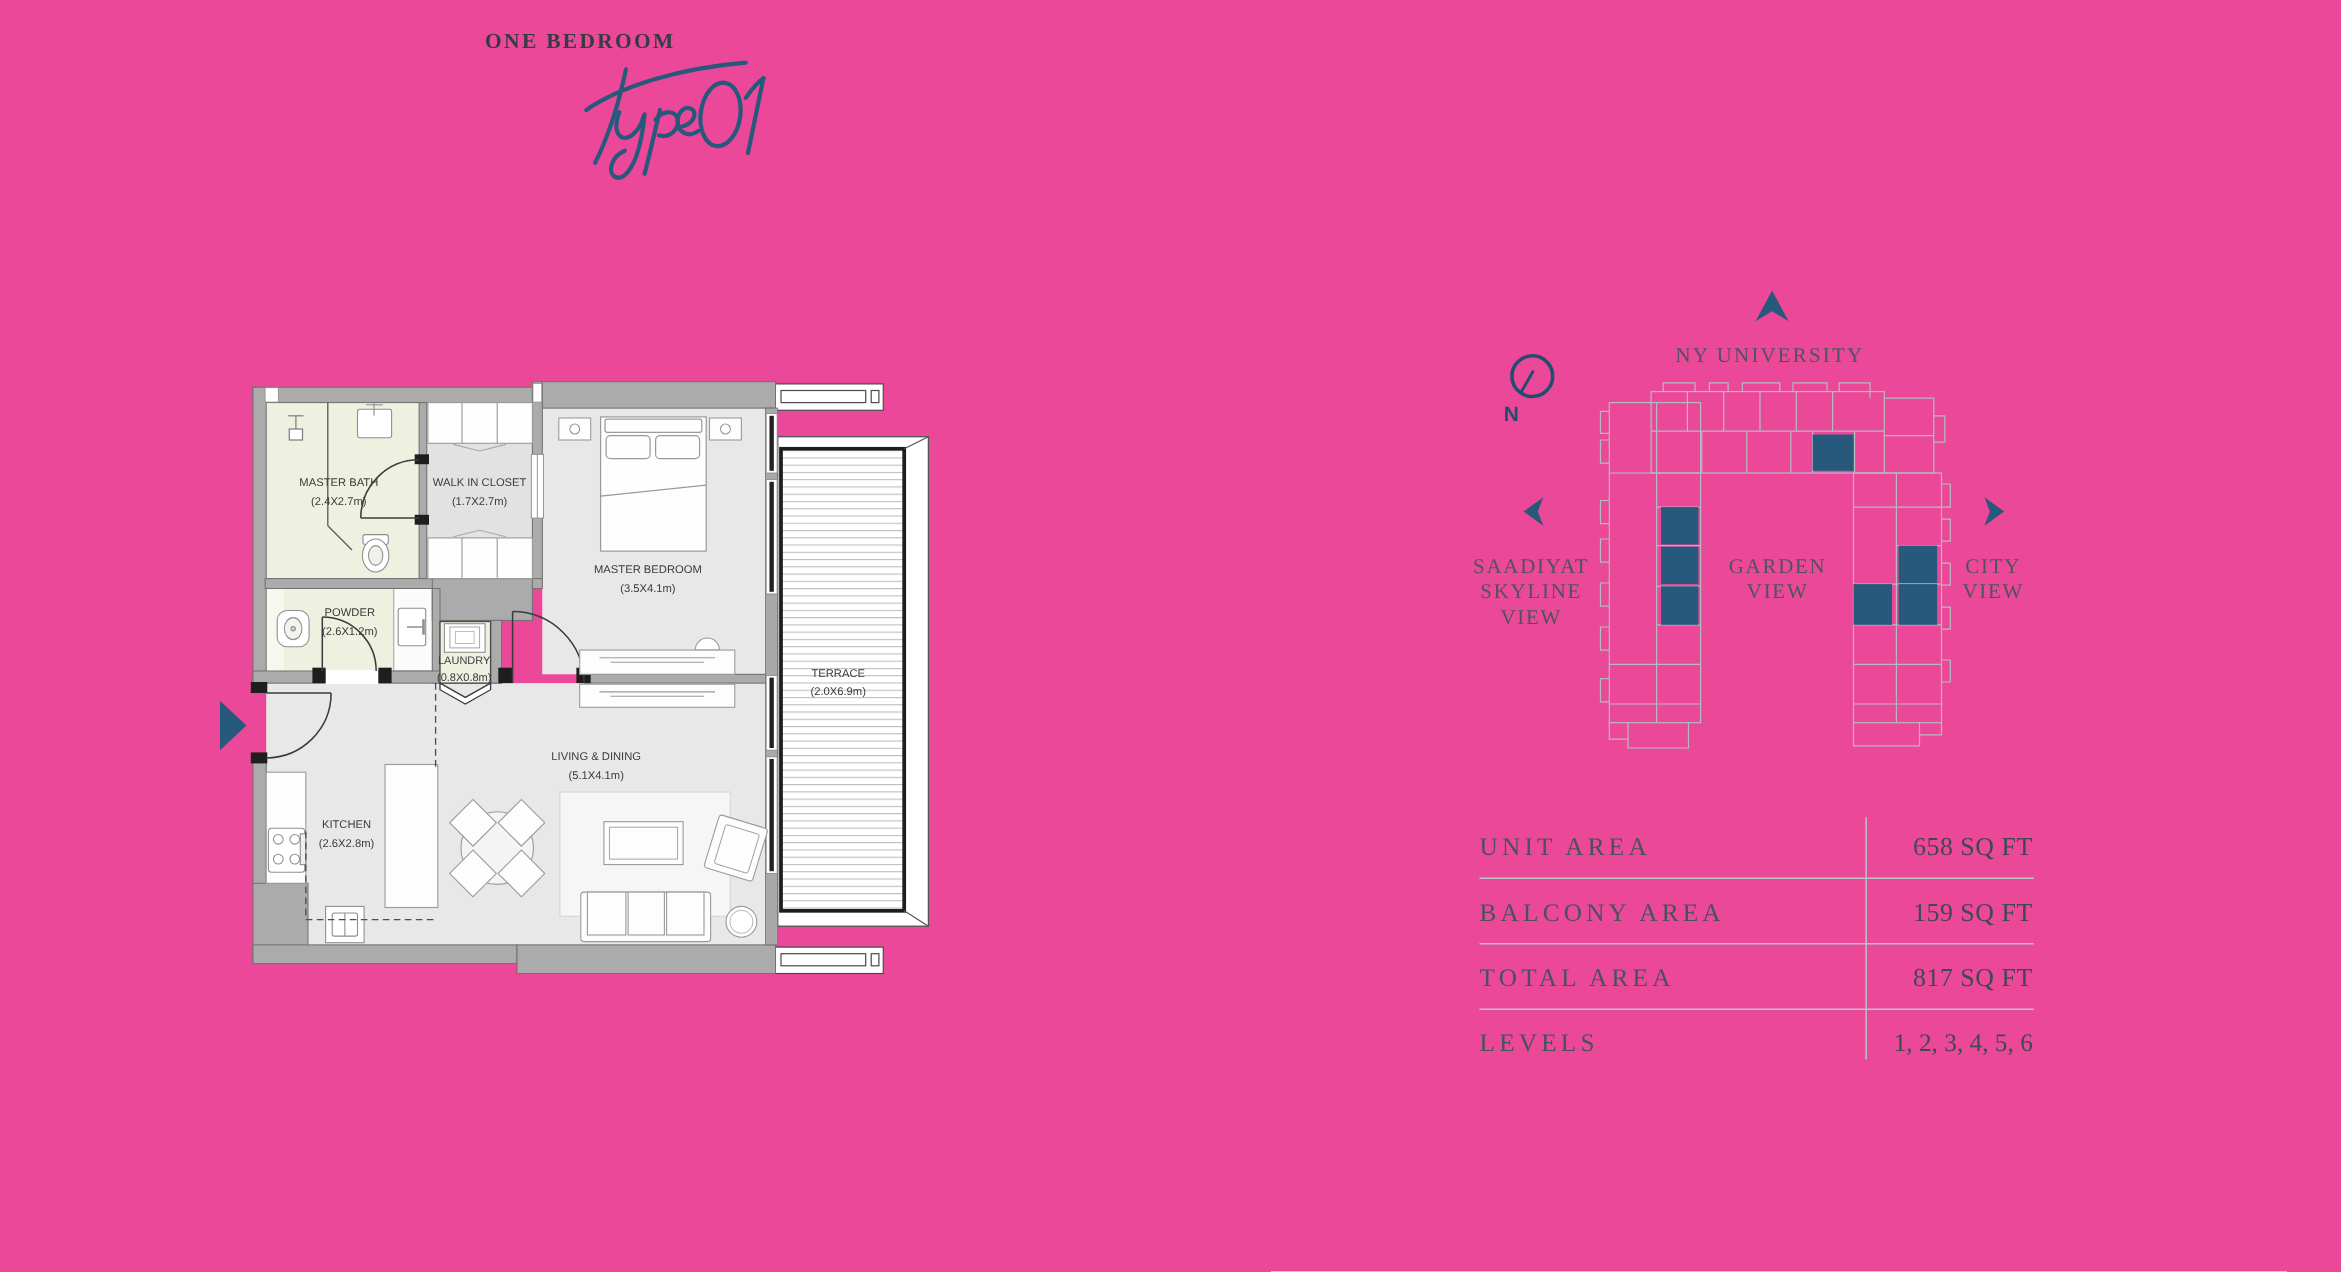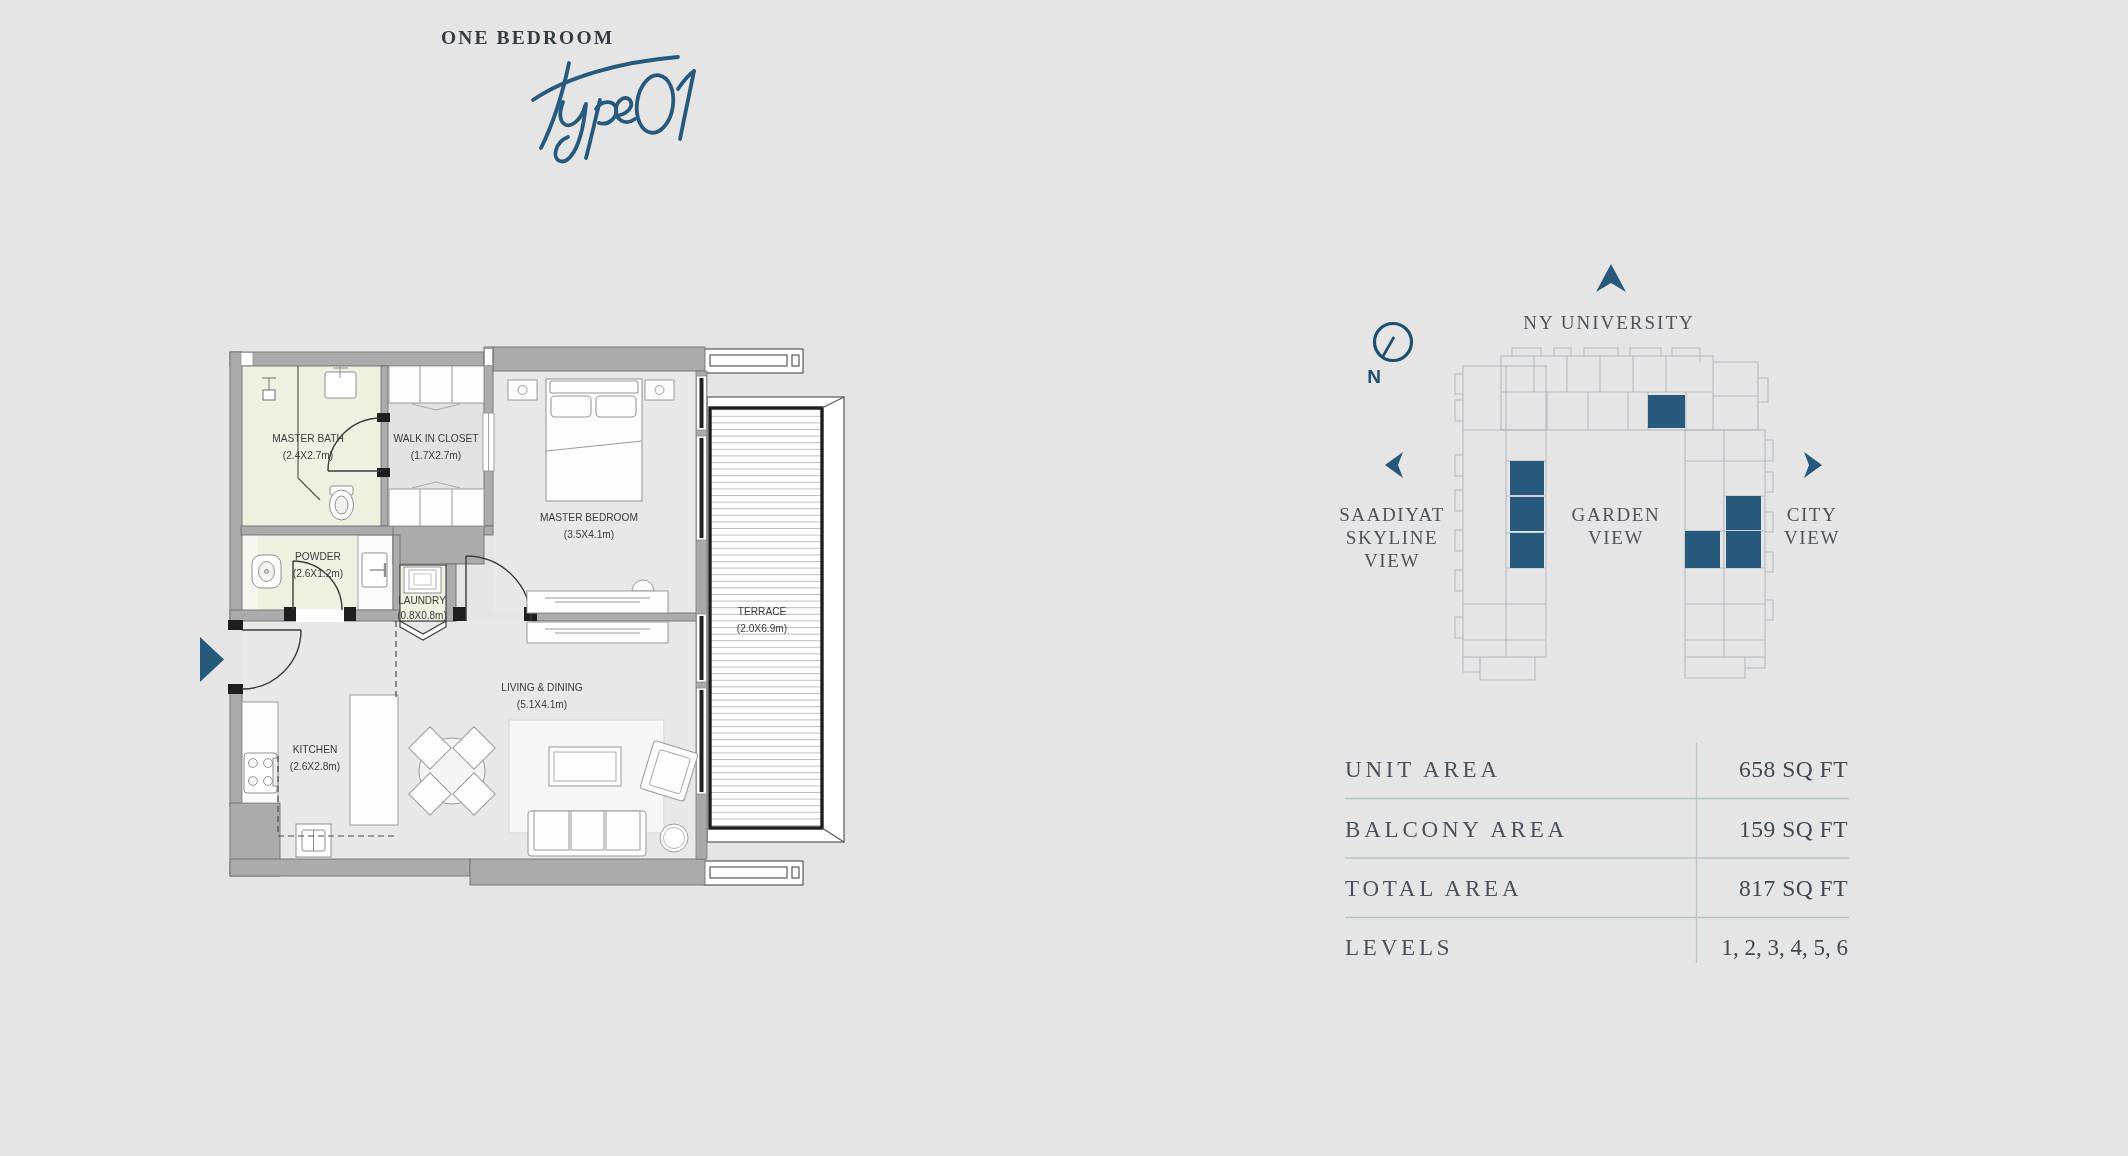--- a/index.html
+++ b/index.html
@@ -1,16 +1,16 @@
 <!DOCTYPE html>
 <html><head>
 <meta charset="utf-8">
 <style>
   html,body{margin:0;padding:0;background:#fdfdfd;}
-  .page{position:relative;width:2128px;height:1156px;background:#e5e5e5;overflow:hidden;}
+  .page{position:relative;width:2128px;height:1156px;background:#ec4899;overflow:hidden;}
   svg{position:absolute;left:0;top:0;}
   text{font-family:"Liberation Sans",sans-serif;}
   .ser{font-family:"Liberation Serif",serif;}
 </style>
 </head>
 <body>
 <div class="page">
 <svg width="2128" height="1156" viewBox="0 0 2128 1156">
 
 <g id="title">

